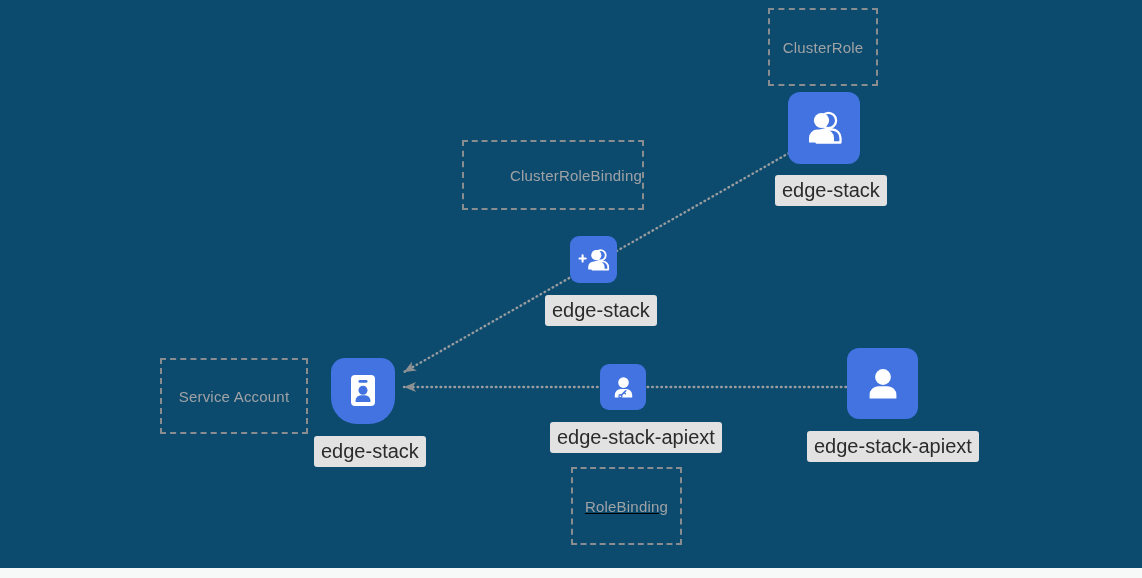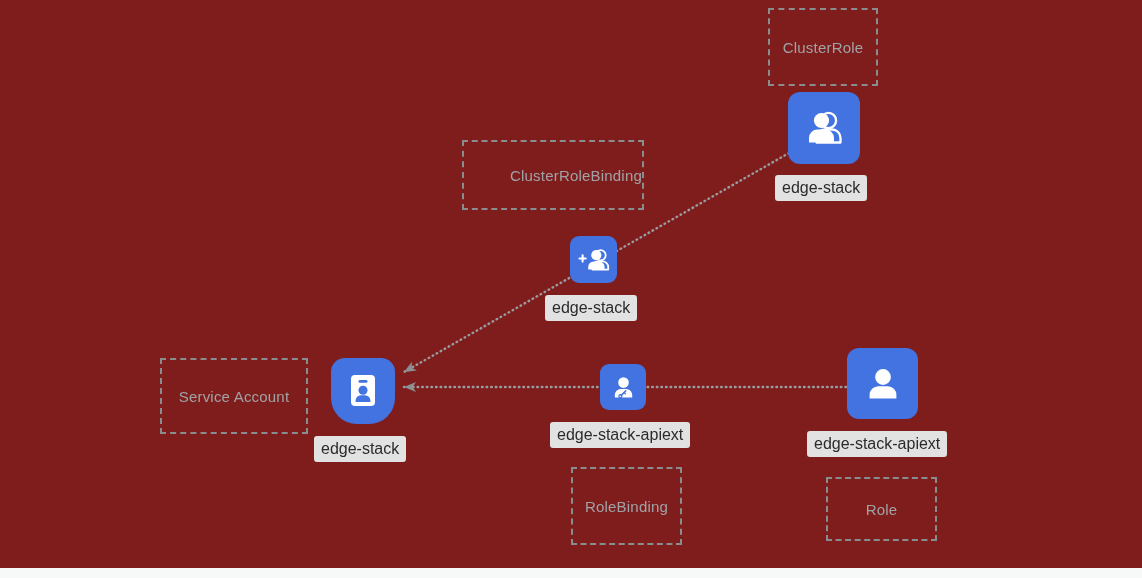--- a/index.html
+++ b/index.html
@@ -13,21 +13,21 @@
     font-family: "Liberation Sans", sans-serif;
     overflow: hidden;
     position: relative;
   }
 
   #canvas {
     position: absolute;
     left: 0; top: 0;
     width: 1142px;
     height: 578px;
-    background: #7f1d1d;
+    background: #0c4a6e;
   }
 
   #edge-layer {
     position: absolute;
     left: 0; top: 0;
     width: 1142px;
     height: 578px;
     pointer-events: none;
   }
 
@@ -70,21 +70,21 @@
   }
   .node-icon svg {
     display: block;
   }
 
   
   .name-label {
     position: absolute;
     background: #e2e2e2;
     color: #2b2b2b;
-    font-size: 16px;
+    font-size: 20px;
     font-family: "Liberation Sans", sans-serif;
     padding: 3px 7px;
     border-radius: 3px;
     white-space: nowrap;
     line-height: 1.25;
   }
 
   .bottom-band {
     position: absolute;
     left: 0;
@@ -161,42 +161,39 @@
       <rect x="15.5" y="12" width="9" height="2.8" rx="1.4" fill="#4273e0"></rect>
       <circle cx="20" cy="22.2" r="4.5" fill="#4273e0"></circle>
       <path d="M 12.6 34 v -1.4 a 5.4 5.4 0 0 1 5.4 -5.4 h 4 a 5.4 5.4 0 0 1 5.4 5.4 v 1.4 z" fill="#4273e0"></path>
     </svg>
   </div>
 
   <div class="name-label" style="left:314px; top:436px;">
     <span>edge-stack</span>
   </div>
 
-  <div class="type-box" style="left:571px; top:467px; width:111px; height:78px;">
+  <div class="type-box" style="left:571px; top:467px; width:111px; height:78px;text-decoration:underline;">
     <span class="type-box-label">RoleBinding</span>
   </div>
 
   <div class="node-icon rounded-sm" style="left:600px; top:364px; width:46px; height:46px;">
     <svg width="31" height="31" viewBox="0 0 31 31">
       <circle cx="15.5" cy="10.6" r="5.3" fill="#ffffff"></circle>
       <path d="M 6.8 25.4 v -2.5 a 6 6 0 0 1 6 -6 h 5.4 a 6 6 0 0 1 6 6 v 2.5 z" fill="#ffffff"></path>
 
       <path d="M 13.2 23.4 l 4.6 -4.6" stroke="#4273e0" stroke-width="1.5" stroke-linecap="round"></path>
       <circle cx="12.4" cy="24.2" r="1.5" fill="none" stroke="#4273e0" stroke-width="1.3"></circle>
       <path d="M 16.1 20.5 l 1.3 1.3" stroke="#4273e0" stroke-width="1.3" stroke-linecap="round"></path>
     </svg>
   </div>
 
   <div class="name-label" style="left:550px; top:422px;">
     <span>edge-stack-apiext</span>
   </div>
 
-  <div class="type-box" style="left:826px; top:477px; width:111px; height:64px;">
-    <span class="type-box-label">Role</span>
-  </div>
 
   <div class="node-icon rounded" style="left:847px; top:348px; width:71px; height:71px;">
     <svg width="44" height="44" viewBox="0 0 44 44">
       <circle cx="22" cy="15" r="7.9" fill="#ffffff"></circle>
       <path d="M 8.6 36.4 v -3.6 a 8.6 8.6 0 0 1 8.6 -8.6 h 9.6 a 8.6 8.6 0 0 1 8.6 8.6 v 3.6 z" fill="#ffffff"></path>
     </svg>
   </div>
 
   <div class="name-label" style="left:807px; top:431px;">
     <span>edge-stack-apiext</span>

